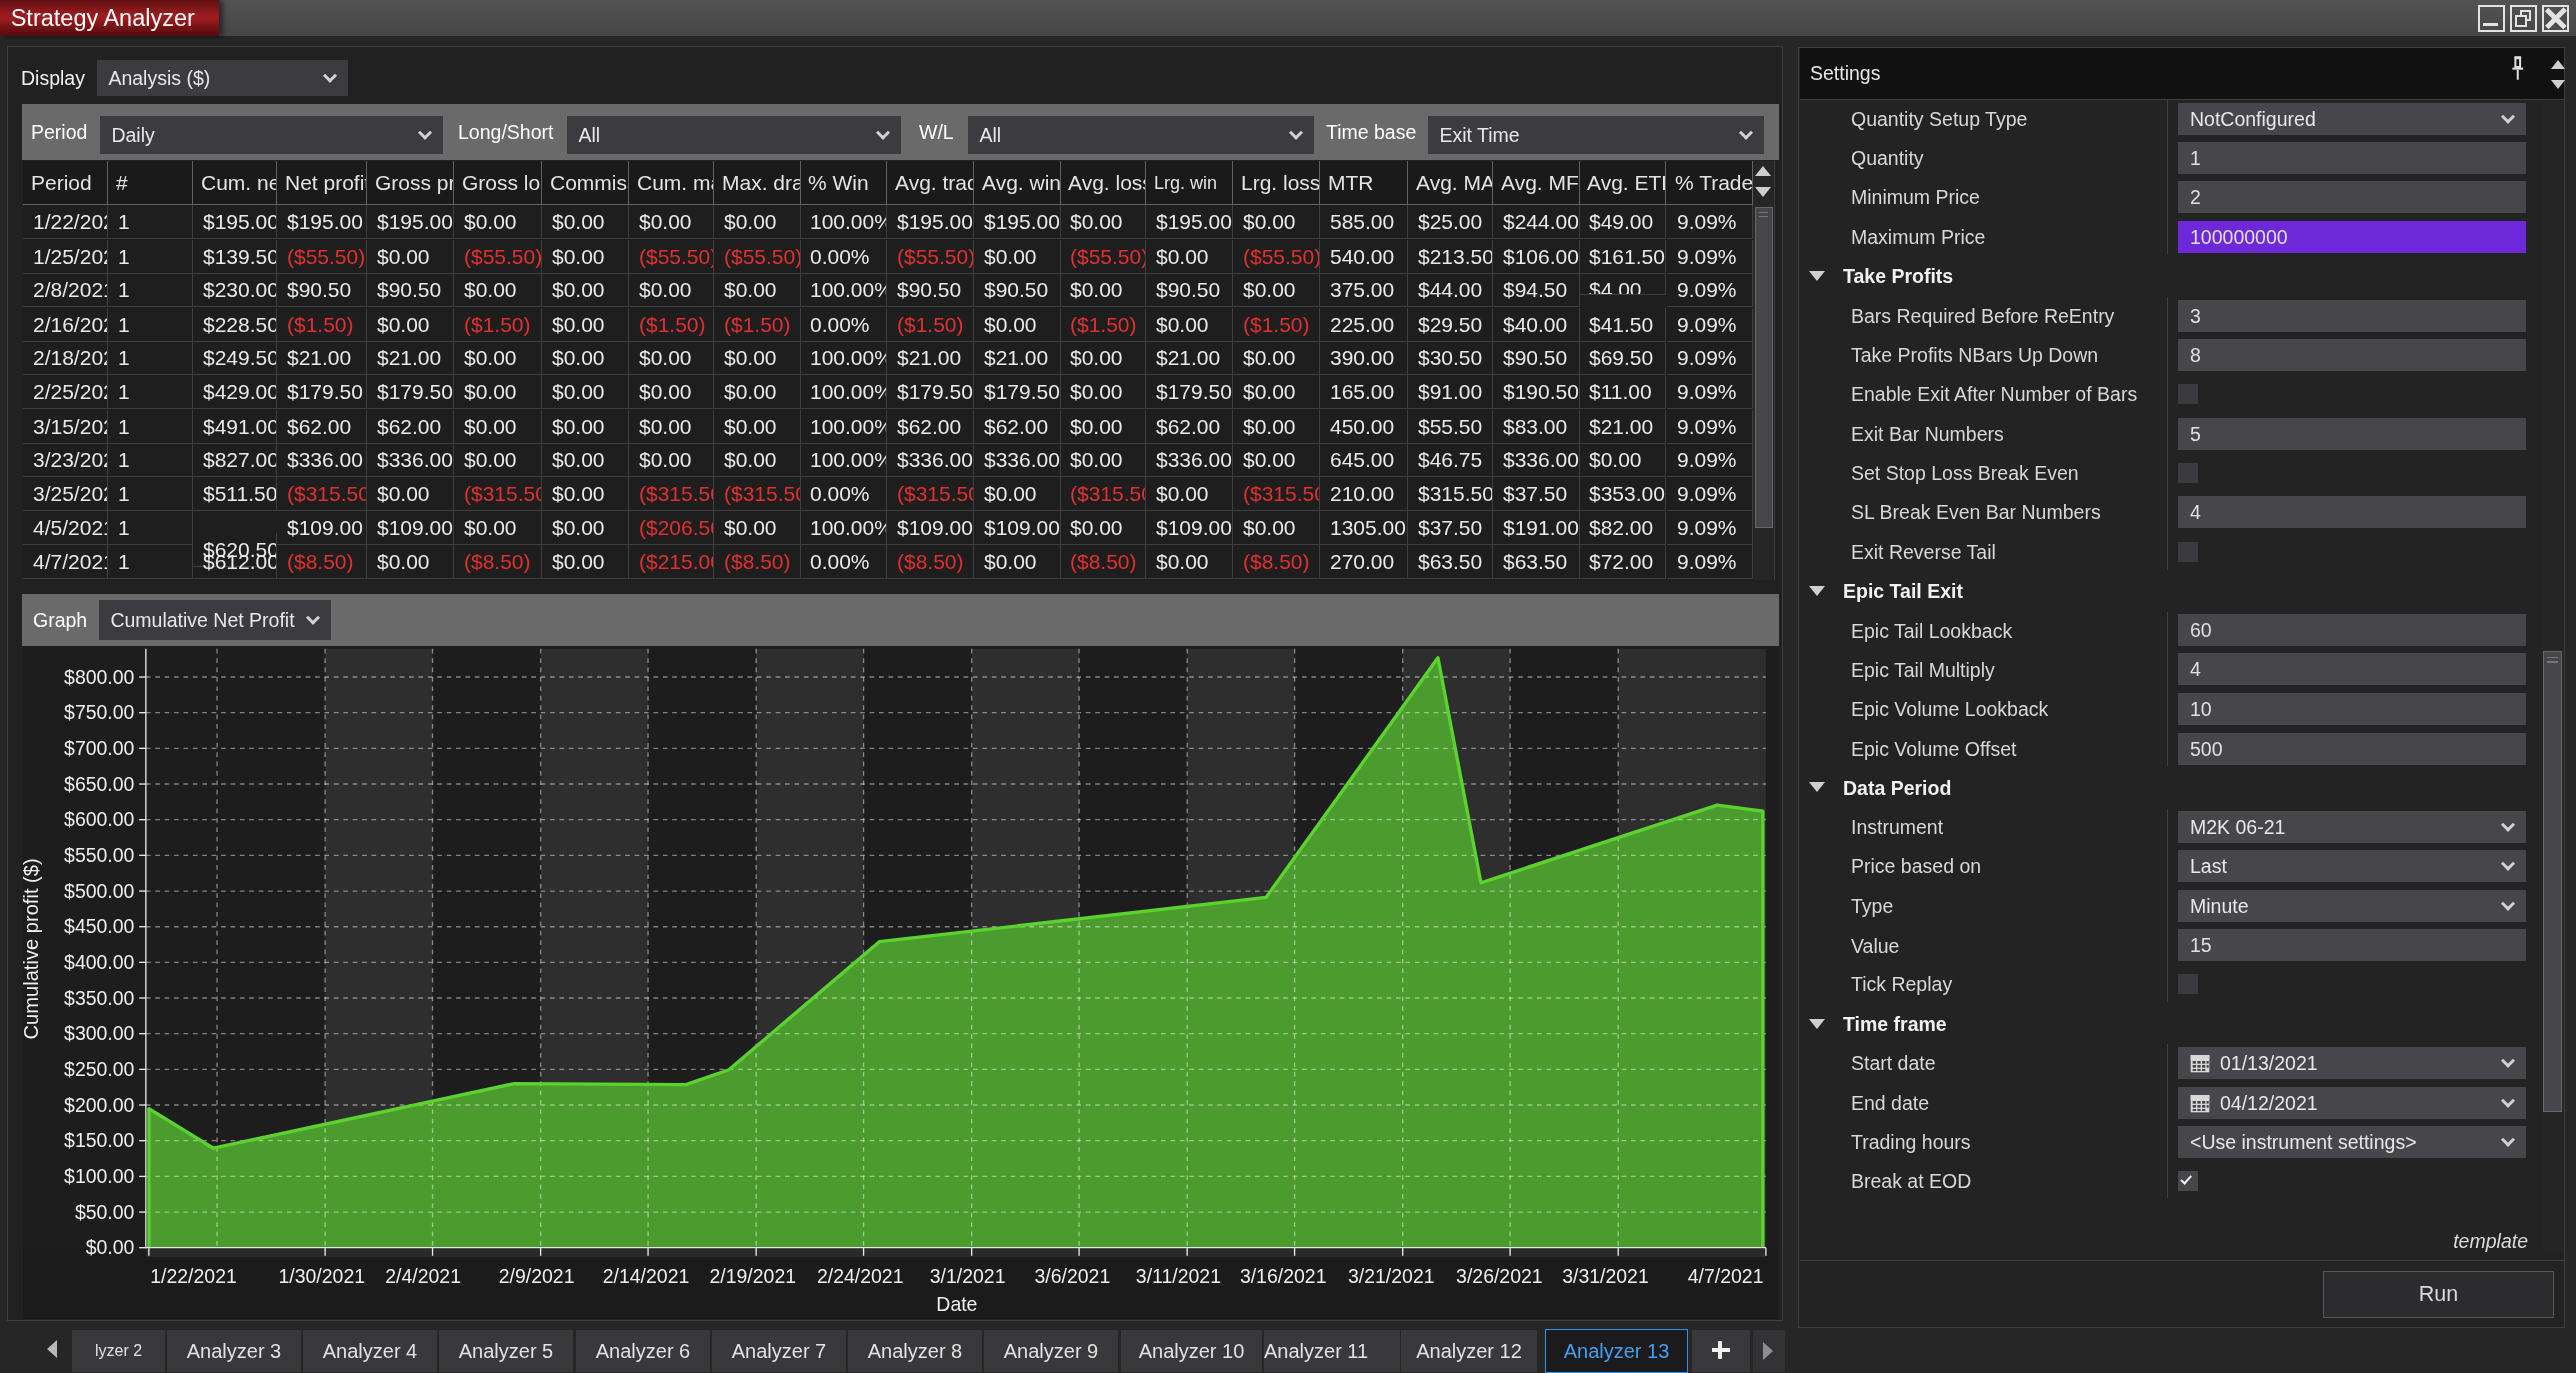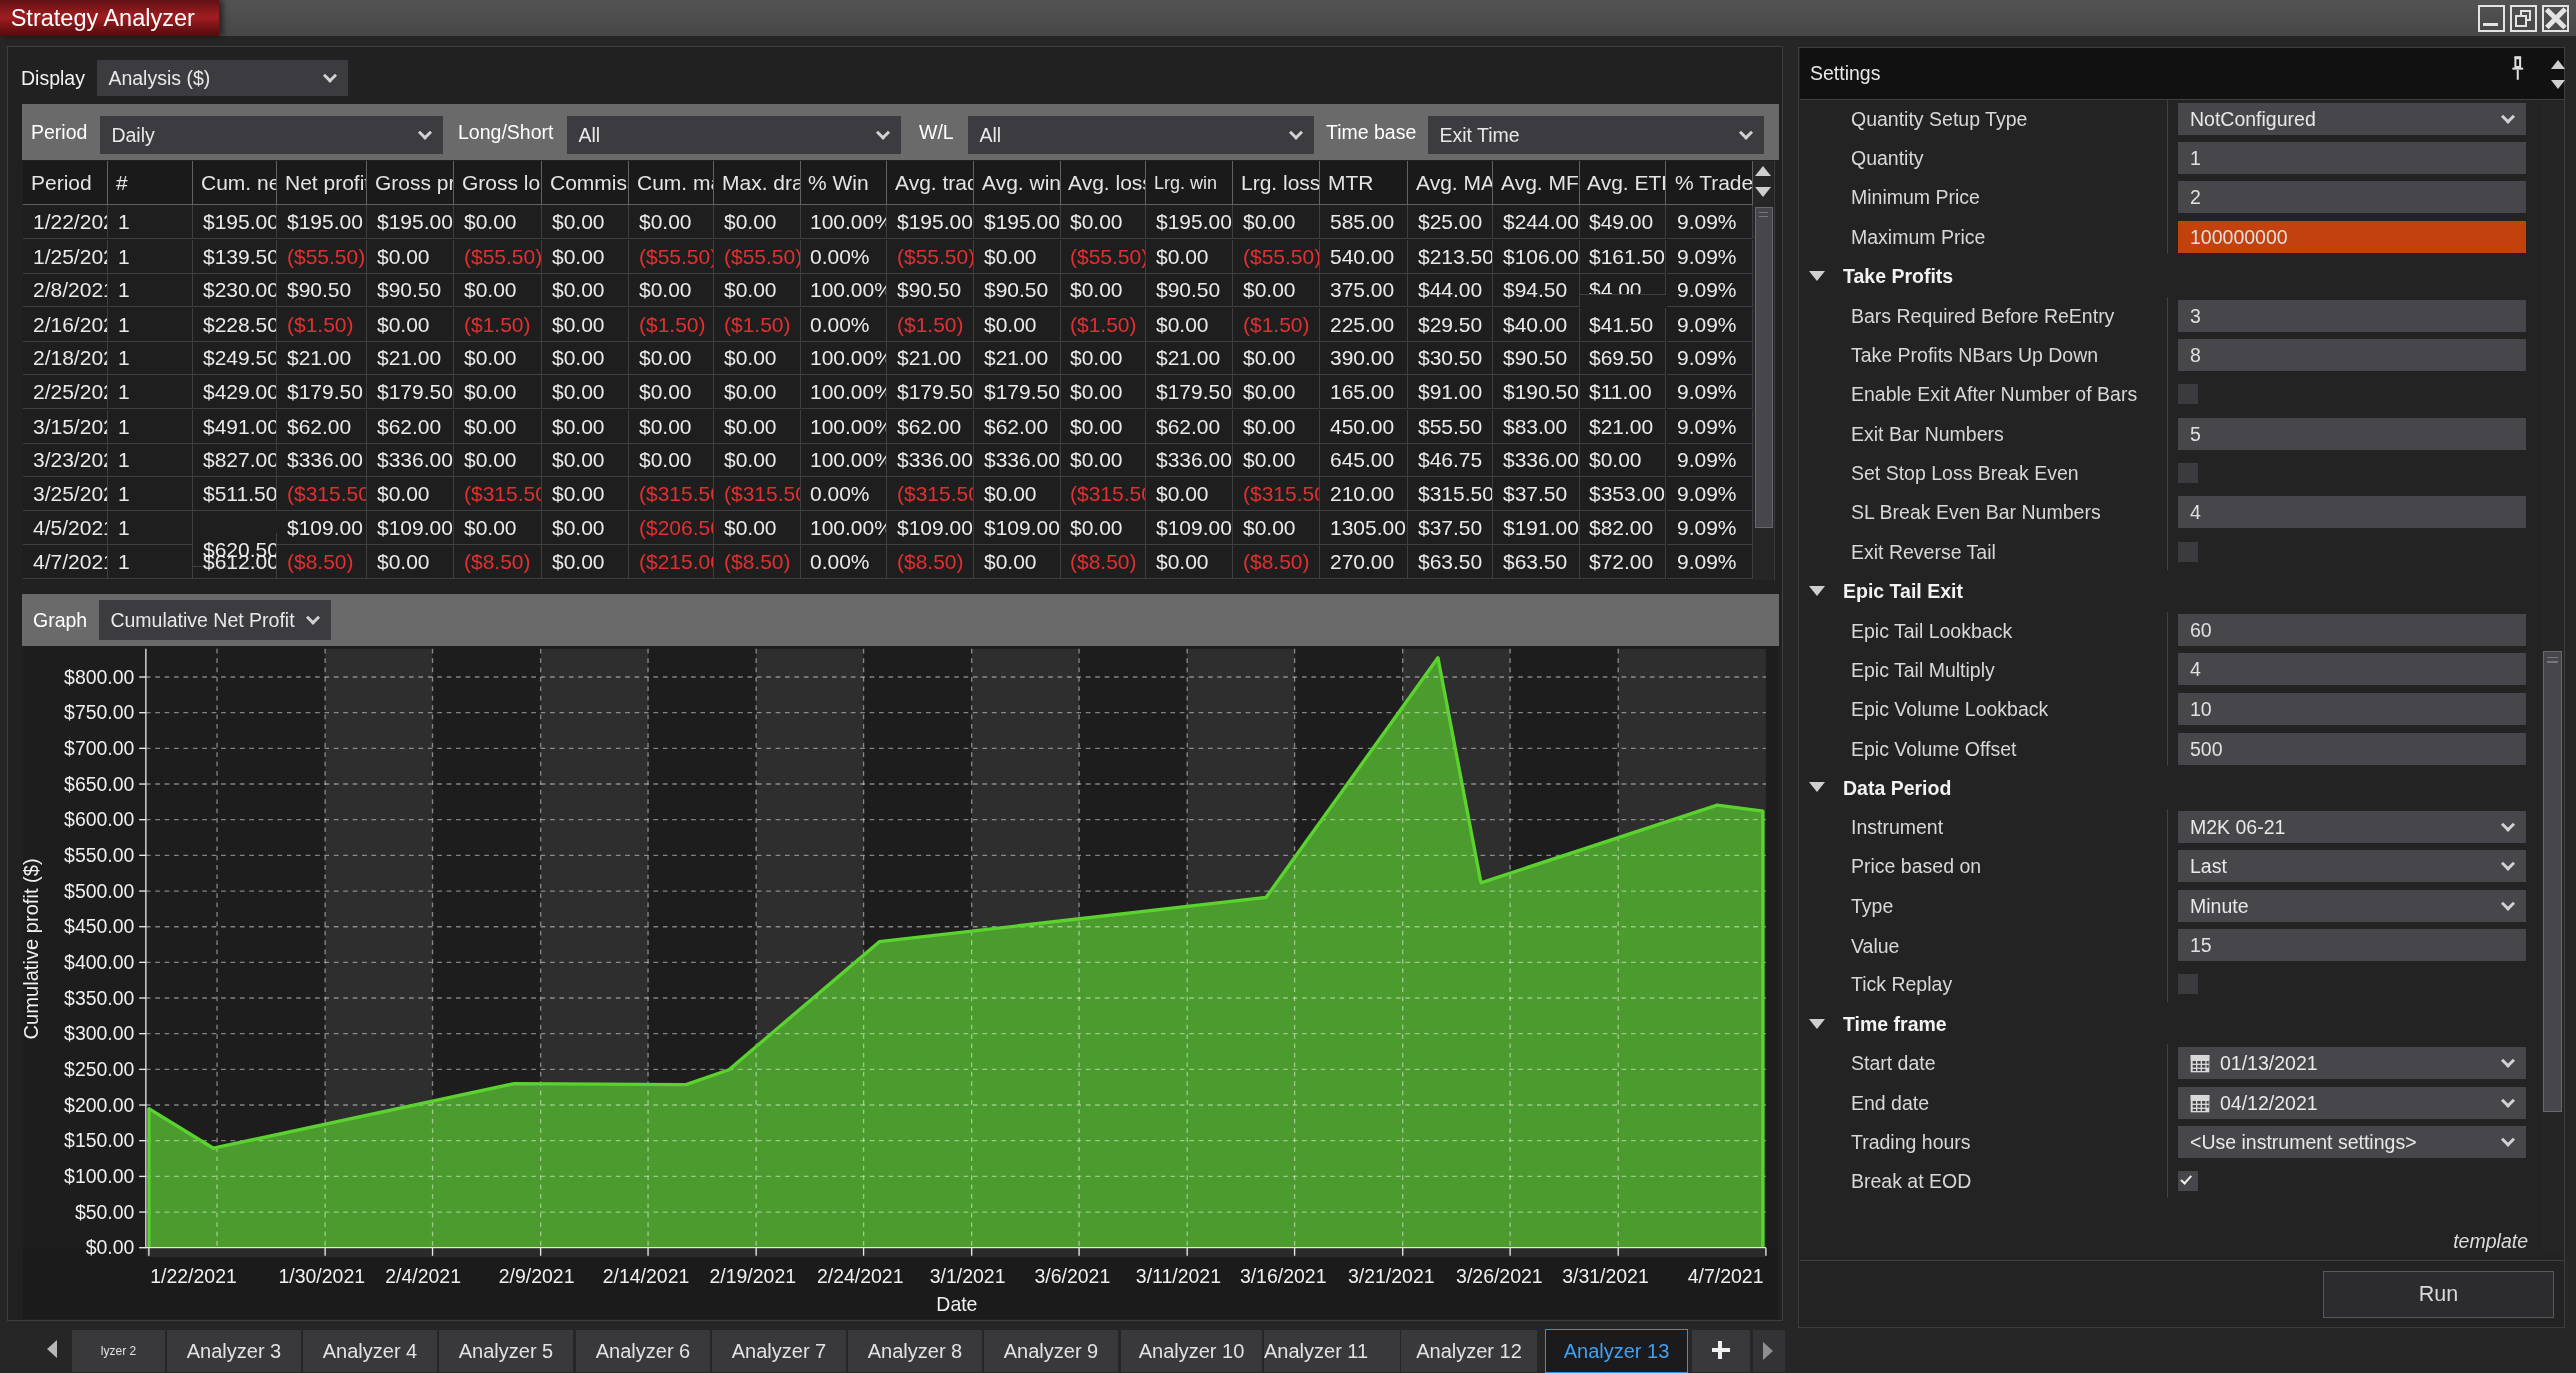--- a/index.html
+++ b/index.html
@@ -447,21 +447,21 @@
 <div class="abs" style="left:1851px;top:119px;transform:translateY(-50%);color:#d8d8d8;font-size:19.5px;white-space:nowrap;">Quantity Setup Type</div>
 <div class="combo" style="left:2178px;top:103px;width:348px;height:32px;background:#47474b;">
     <span class="txt" style="left:12px;">NotConfigured</span>
     <span class="chev"></span>
   </div>
 <div class="abs" style="left:1851px;top:158px;transform:translateY(-50%);color:#d8d8d8;font-size:19.5px;white-space:nowrap;">Quantity</div>
 <div class="abs" style="left:2178px;top:142px;width:348px;height:32px;background:#47474b;color:#e0e0e0;font-size:19.5px;line-height:32px;padding-left:12px;">1</div>
 <div class="abs" style="left:1851px;top:197px;transform:translateY(-50%);color:#d8d8d8;font-size:19.5px;white-space:nowrap;">Minimum Price</div>
 <div class="abs" style="left:2178px;top:181px;width:348px;height:32px;background:#47474b;color:#e0e0e0;font-size:19.5px;line-height:32px;padding-left:12px;">2</div>
 <div class="abs" style="left:1851px;top:237px;transform:translateY(-50%);color:#d8d8d8;font-size:19.5px;white-space:nowrap;">Maximum Price</div>
-<div class="abs" style="left:2178px;top:221px;width:348px;height:32px;background:#c2410c;color:#e0e0e0;font-size:19.5px;line-height:32px;padding-left:12px;">100000000</div>
+<div class="abs" style="left:2178px;top:221px;width:348px;height:32px;background:#6d28d9;color:#e0e0e0;font-size:19.5px;line-height:32px;padding-left:12px;">100000000</div>
 <div class="abs" style="left:1809px;top:271px;">
     <div class="tri-down"></div>
   </div>
 <div class="abs" style="left:1843px;top:276px;transform:translateY(-50%);color:#f2f2f2;font-size:19.5px;font-weight:bold;white-space:nowrap;">Take Profits</div>
 <div class="abs" style="left:1851px;top:316px;transform:translateY(-50%);color:#d8d8d8;font-size:19.5px;white-space:nowrap;">Bars Required Before ReEntry</div>
 <div class="abs" style="left:2178px;top:300px;width:348px;height:32px;background:#47474b;color:#e0e0e0;font-size:19.5px;line-height:32px;padding-left:12px;">3</div>
 <div class="abs" style="left:1851px;top:355px;transform:translateY(-50%);color:#d8d8d8;font-size:19.5px;white-space:nowrap;">Take Profits NBars Up Down</div>
 <div class="abs" style="left:2178px;top:339px;width:348px;height:32px;background:#47474b;color:#e0e0e0;font-size:19.5px;line-height:32px;padding-left:12px;">8</div>
 <div class="abs" style="left:1851px;top:394px;transform:translateY(-50%);color:#d8d8d8;font-size:19.5px;white-space:nowrap;">Enable Exit After Number of Bars</div>
 <div class="check" style="left:2178px;top:384px;"></div>
@@ -572,21 +572,21 @@
 <div class="abs" style="left:2167px;top:1044px;width:1.3px;height:154px;background:#414144;"></div>
 <div class="abs" style="left:2528px;top:1241px;transform:translate(-100%,-50%);color:#dcdcdc;font-size:19.5px;font-style:italic;">template</div>
 <div class="abs" style="left:2542px;top:101px;width:22px;height:1150px;background:#252526;"></div>
 <div class="sb-thumb" style="left:2543px;top:651px;width:19px;height:461px;">
     <div class="grip" style="top:4.7px;"></div>
     <div class="grip" style="top:9.4px;"></div>
   </div>
 <div class="abs" style="left:1800px;top:1260px;width:764px;height:1.3px;background:#3f3f42;"></div>
 <div class="abs" style="left:2323px;top:1271px;width:231px;height:47px;background:#2c2c2f;border:1.3px solid #58585c;color:#d8d8d8;font-size:21.5px;text-align:center;line-height:44px;">Run</div>
 <div class="abs" style="left:47px;top:1340px;width:0;height:0;border-top:9.4px solid transparent;border-bottom:9.4px solid transparent;border-right:10.7px solid #b8b8b8;"></div>
-<div class="abs" style="left:72px;top:1330px;width:93px;height:42px;background:#39393c;color:#e2e2e2;font-size:12px;text-align:center;line-height:42px;overflow:hidden;">lyzer 2</div>
+<div class="abs" style="left:72px;top:1330px;width:93px;height:42px;background:#39393c;color:#e2e2e2;font-size:16px;text-align:center;line-height:42px;overflow:hidden;">lyzer 2</div>
 <div class="abs" style="left:167px;top:1330px;width:134px;height:42px;background:#39393c;color:#e2e2e2;font-size:20px;text-align:center;line-height:42px;overflow:hidden;">Analyzer 3</div>
 <div class="abs" style="left:303px;top:1330px;width:134px;height:42px;background:#39393c;color:#e2e2e2;font-size:20px;text-align:center;line-height:42px;overflow:hidden;">Analyzer 4</div>
 <div class="abs" style="left:439px;top:1330px;width:134px;height:42px;background:#39393c;color:#e2e2e2;font-size:20px;text-align:center;line-height:42px;overflow:hidden;">Analyzer 5</div>
 <div class="abs" style="left:576px;top:1330px;width:134px;height:42px;background:#39393c;color:#e2e2e2;font-size:20px;text-align:center;line-height:42px;overflow:hidden;">Analyzer 6</div>
 <div class="abs" style="left:712px;top:1330px;width:134px;height:42px;background:#39393c;color:#e2e2e2;font-size:20px;text-align:center;line-height:42px;overflow:hidden;">Analyzer 7</div>
 <div class="abs" style="left:848px;top:1330px;width:134px;height:42px;background:#39393c;color:#e2e2e2;font-size:20px;text-align:center;line-height:42px;overflow:hidden;">Analyzer 8</div>
 <div class="abs" style="left:984px;top:1330px;width:134px;height:42px;background:#39393c;color:#e2e2e2;font-size:20px;text-align:center;line-height:42px;overflow:hidden;">Analyzer 9</div>
 <div class="abs" style="left:1121px;top:1330px;width:141px;height:42px;background:#39393c;color:#e2e2e2;font-size:20px;text-align:center;line-height:42px;overflow:hidden;">Analyzer 10</div>
 <div class="abs" style="left:1264px;top:1330px;width:136px;height:42px;background:#39393c;color:#e2e2e2;font-size:20px;line-height:42px;overflow:hidden;">Analyzer 11</div>
 <div class="abs" style="left:1401px;top:1330px;width:136px;height:42px;background:#39393c;color:#e2e2e2;font-size:20px;text-align:center;line-height:42px;overflow:hidden;">Analyzer 12</div>

